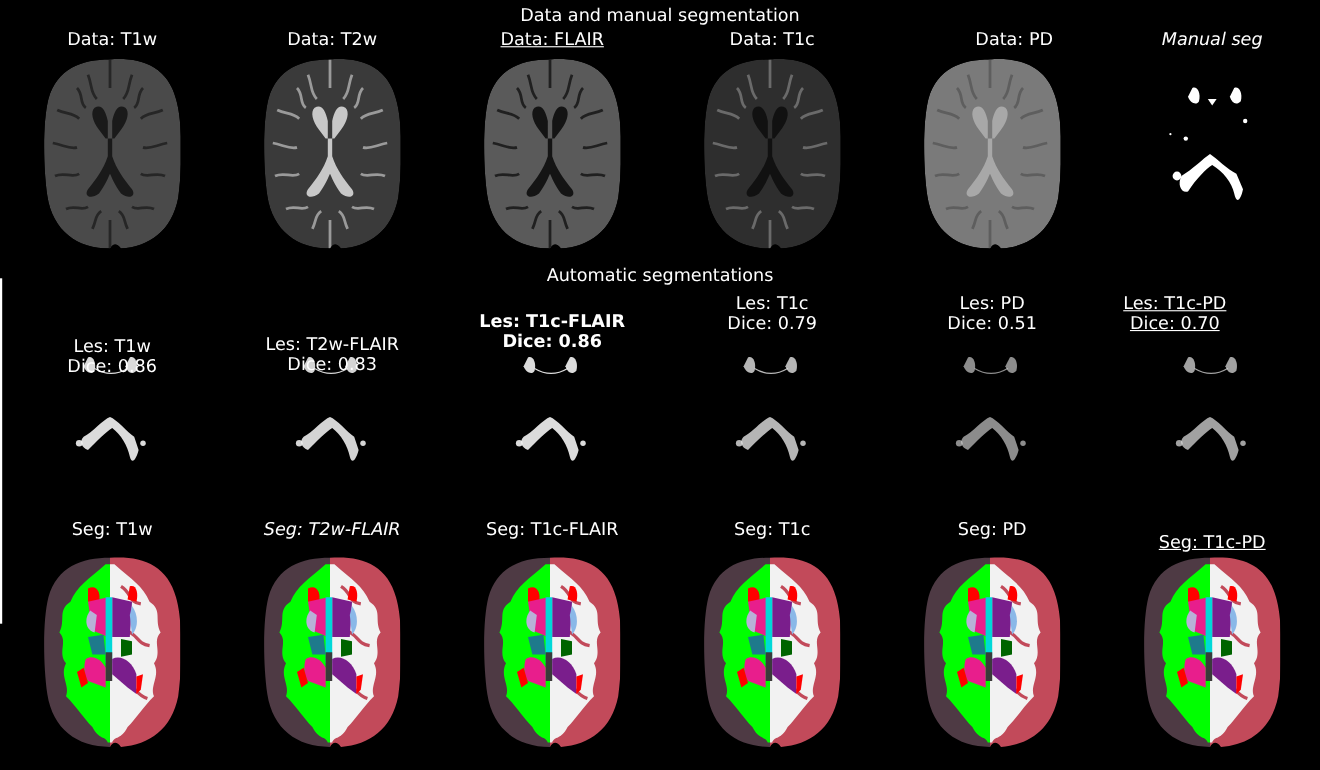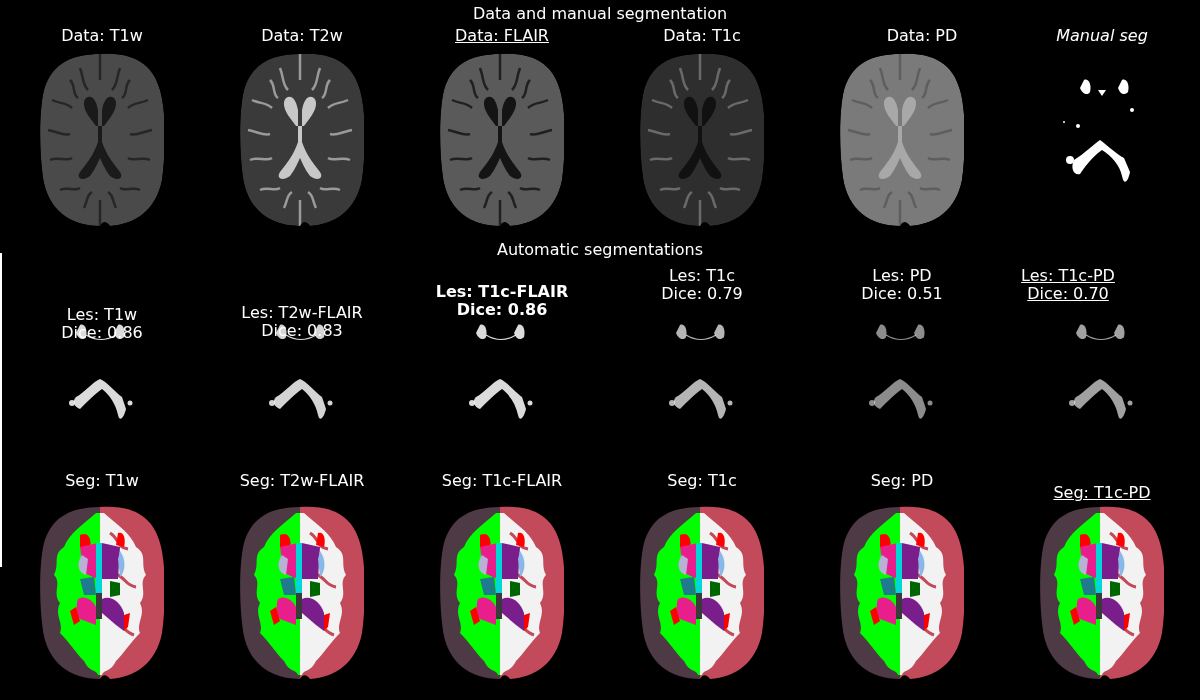--- a/index.html
+++ b/index.html
@@ -289,21 +289,21 @@
     <path d="M70,78 L80,80 L80,92 L70,94 Z" fill="#006400"></path>
     <path d="M56,40 L62,40 L62,100 L56,100 Z" fill="#00d8d8"></path>
     <path d="M56,90 L62,90 L62,116 L56,116 Z" fill="#3a3a3a"></path>
     <path d="M38,96 C44,92 52,96 56,104 L56,122 L40,116 C36,110 36,102 38,96 Z" fill="#e81e8c"></path>
     <path d="M62,96 C70,92 80,98 84,110 L84,128 L76,122 L62,110 Z" fill="#7a1e8c"></path>
     <path d="M30,108 L36,104 L40,118 L34,122 Z" fill="#ff0000"></path>
     <path d="M84,112 L90,110 L88,124 L84,128 Z" fill="#ff0000"></path>
    </g>
   </svg>
     </div>
-    <div class="panel" style="left: 222px; top: 472px;">
+    <div class="panel" style="left: 222px; top: 472px; font-style: italic;">
       <div class="ptitle">Seg: T2w-FLAIR</div>
     </div>
     <div class="img" style="left: 240px; top: 503px;">
       <svg width="124" height="180" viewBox="0 0 124 180">
    <g clip-path="url(#brainclip)">
     <rect x="0" y="0" width="60" height="180" fill="#4e3a44"></rect>
     <rect x="60" y="0" width="64" height="180" fill="#c24a5a"></rect>
     <path d="M56,10 C40,24 30,30 24,44 C12,52 20,60 14,72 C22,80 12,90 20,100 C14,112 24,120 20,130 C30,140 36,150 44,158 C50,170 56,166 58,172 L60,172 L60,10 Z" fill="#00ff00"></path>
     <path d="M64,10 C80,24 90,30 96,44 C108,52 100,60 106,72 C98,80 108,90 100,100 C106,112 96,120 100,130 C90,140 84,150 76,158 C70,170 64,166 62,172 L60,172 L60,10 Z" fill="#f2f2f2"></path>
     <path d="M70,30 C80,36 76,44 88,46 M74,70 C86,74 84,82 96,84 M72,116 C84,120 82,128 94,132" stroke="#c24a5a" stroke-width="3" fill="none"></path>

